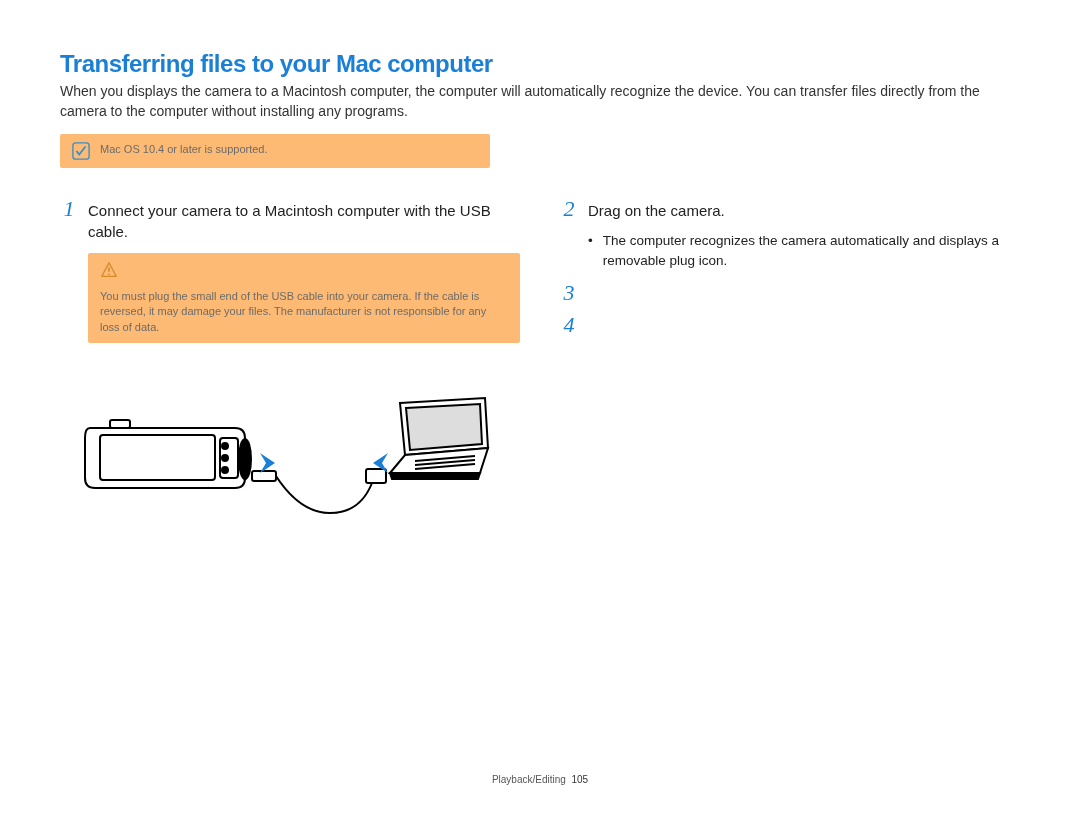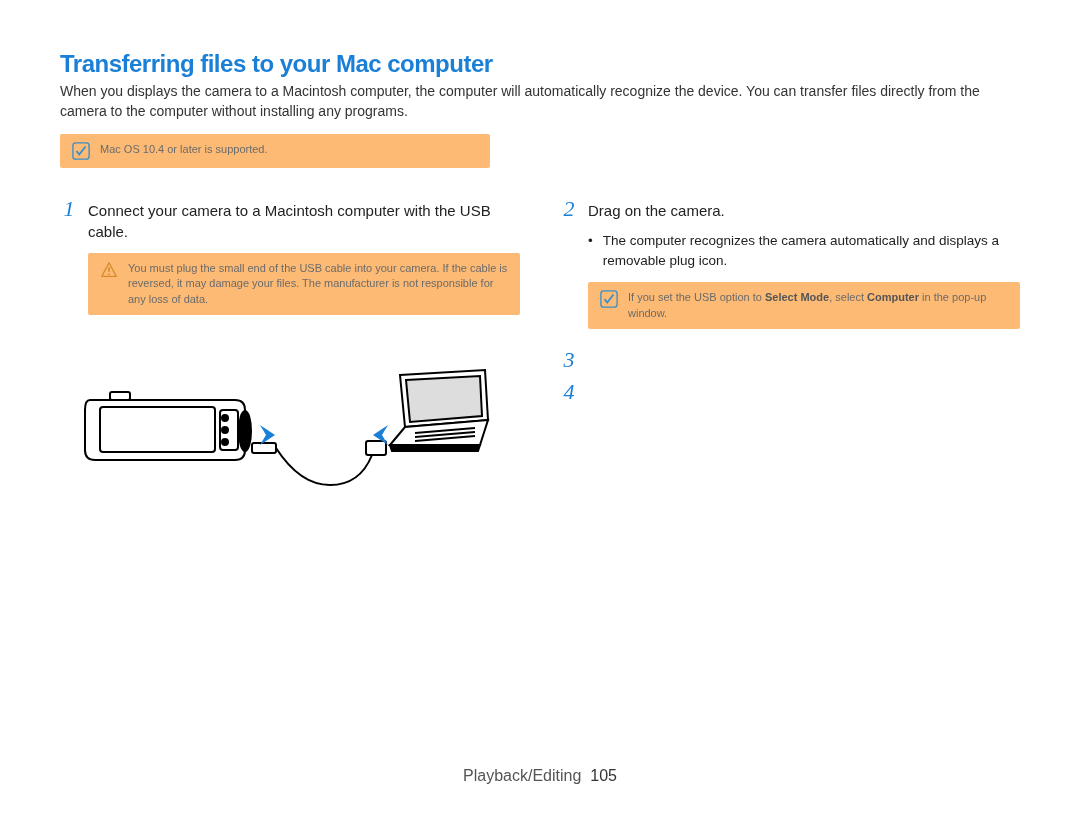--- a/index.html
+++ b/index.html
@@ -77,30 +77,30 @@
     display: flex;
     gap: 10px;
     font-size: 13.5px;
     color: #222;
     font-weight: 300;
     line-height: 1.45;
     margin-left: 28px;
     margin-bottom: 12px;
   }
   .bullet .dot { flex: 0 0 auto; }
-  .col .note-box { margin-left: 28px; margin-bottom: 20px; }
+  .col .note-box { margin-left: 28px; margin-bottom: 20px; flex-direction: column; }
   .diagram {
     margin: 30px 0 0 10px;
     width: 420px;
   }
   .note-strong { font-weight: 600; color: #555; }
   .footer {
     margin-top: auto;
     text-align: center;
-    font-size: 16px;
+    font-size: 10px;
     color: #555;
   }
   .footer .pg { color: #333; }
 </style>
 </head>
 <body>
 
 <h1>Transferring files to your Mac computer</h1>
 
 <p class="intro">When you displays the camera to a Macintosh computer, the computer will automatically recognize the device. You can transfer files directly from the camera to the computer without installing any programs.</p>
@@ -175,31 +175,20 @@
     <div class="step">
       <span class="step-num">2</span>
       <span class="step-text">Drag on the camera.</span>
     </div>
 
     <div class="bullet">
       <span class="dot">•</span>
       <span>The computer recognizes the camera automatically and displays a removable plug icon.</span>
     </div>
 
-    <div class="note-box">
-      <span class="note-icon">
-        <svg viewBox="0 0 20 20" width="18" height="18">
-            <rect x="1" y="1" width="18" height="18" rx="3" fill="none" stroke="#3a8fc8" stroke-width="1.5"></rect>
-            <path d="M5 10 L8 14 L15 5" fill="none" stroke="#3a8fc8" stroke-width="2"></path>
-          </svg>
-      </span>
-      <span>
-        <span>If you set the USB option to </span><span class="note-strong">Select Mode</span><span>, select </span><span class="note-strong">Computer</span><span> in the pop-up window.</span>
-      </span>
-    </div>
 
     <div class="step">
       <span class="step-num">3</span>
     </div>
 
     <div class="step">
       <span class="step-num">4</span>
     </div>
   </div>
 </div>

